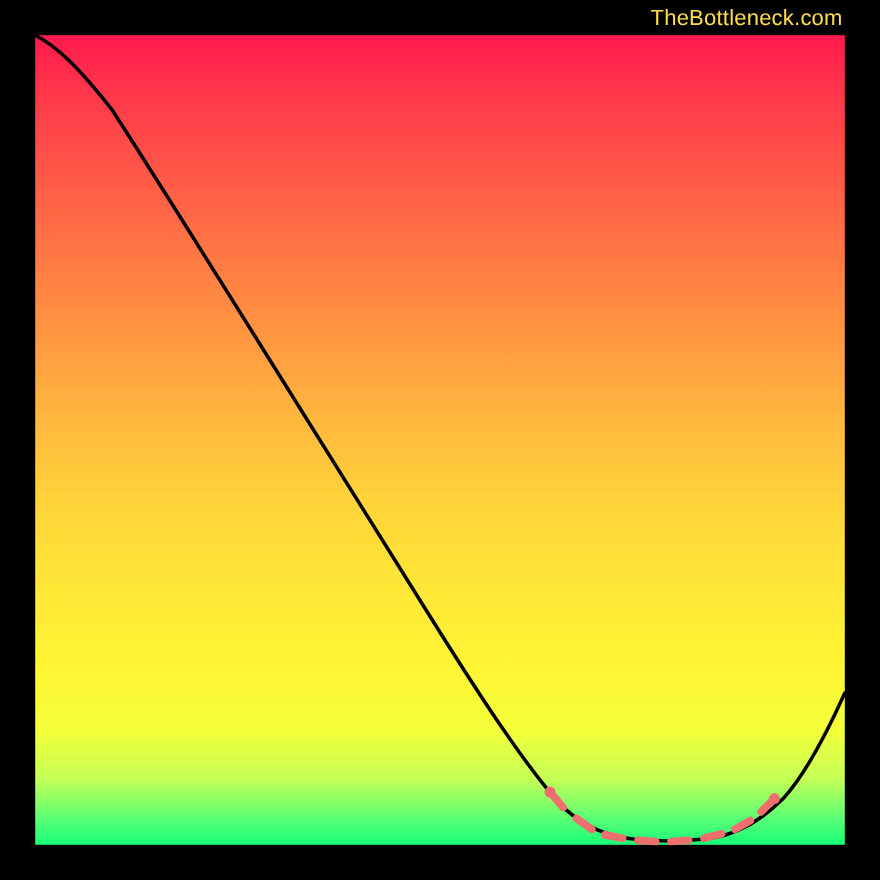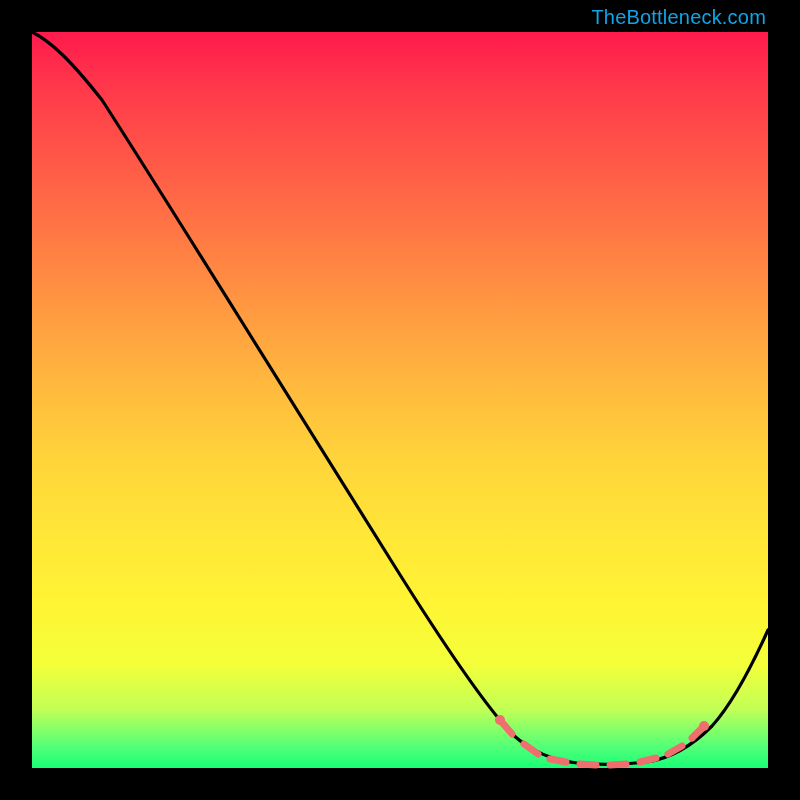--- a/index.html
+++ b/index.html
@@ -38,21 +38,21 @@
       #f3ff3a 86%,
       #c2ff56 92%,
       #55ff77 97%,
       #18ff77 100%
     );
   }
   .watermark {
     position: absolute;
     top: 6px;
     right: 34px;
-    color: #0ea5e9;
+    color: #fde047;
     font-size: 20px;
     letter-spacing: 0.2px;
     user-select: none;
   }
   svg.curves {
     position: absolute;
     top: 0;
     left: 0;
     width: 736px;
     height: 736px;

